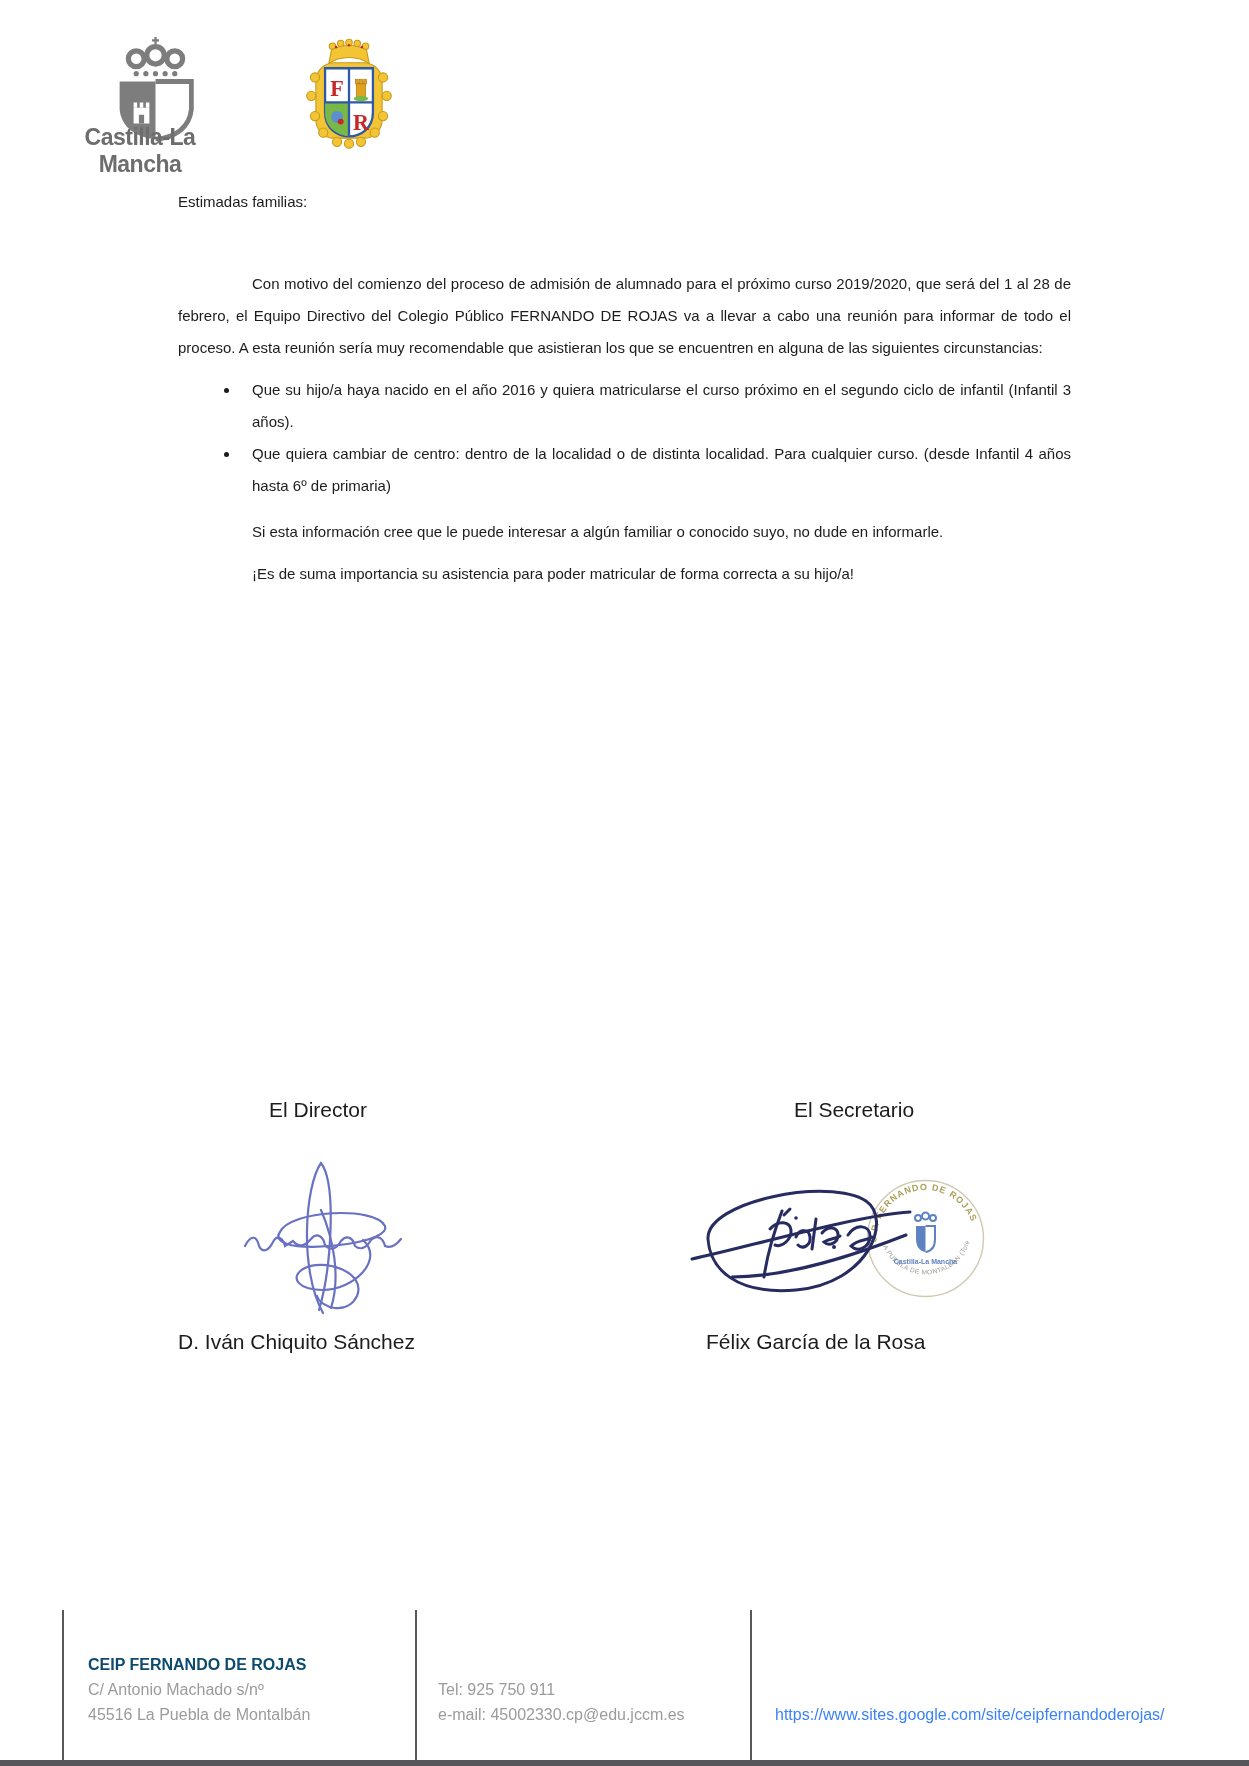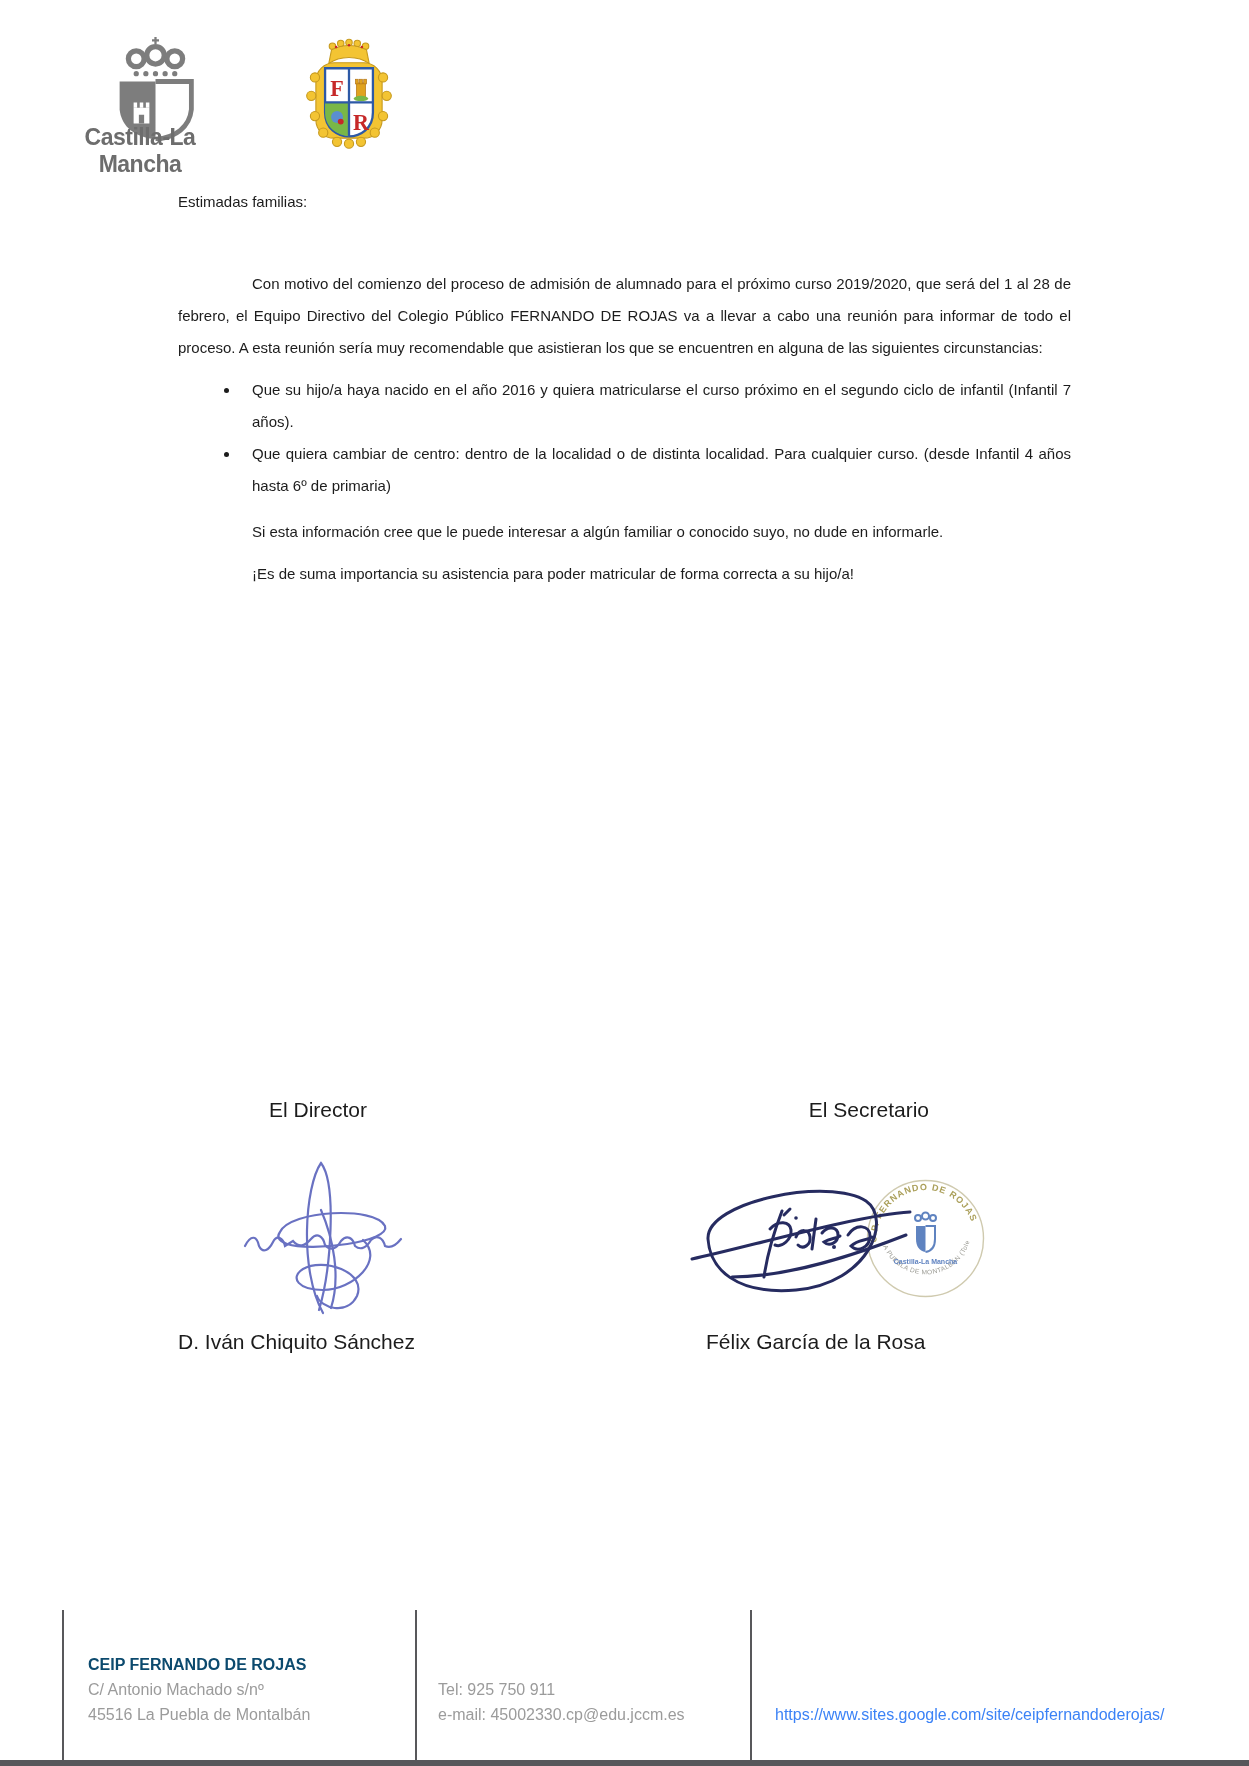--- a/index.html
+++ b/index.html
@@ -14,21 +14,21 @@
   .letter{position:absolute;left:178px;top:186px;width:893px;font-size:15px;line-height:32px;}
   .letter p{margin:0 0 10px 0;text-align:justify;}
   .letter .indent{text-indent:74px;}
   .salutation{margin:0 0 50px 0 !important;text-align:left !important;}
   .letter ul{margin:0 0 14px 0;padding:0 0 0 62px;list-style:disc outside;}
   .letter li{padding-left:12px;text-align:justify;margin:0;}
   .dateline{margin-top:100px !important;text-align:center !important;text-indent:0 !important;}
   
   .sig-role{position:absolute;font-size:21px;}
   .role-director{left:258px;top:1098px;width:120px;text-align:center;}
-  .role-secretary{left:779px;top:1098px;width:150px;text-align:right;}
+  .role-secretary{left:779px;top:1098px;width:150px;text-align:center;}
   .sig-name{position:absolute;font-size:21px;}
   .name-director{left:178px;top:1330px;}
   .name-secretary{left:706px;top:1330px;}
   .sig-director{position:absolute;left:235px;top:1158px;}
   .sig-secretary{position:absolute;left:688px;top:1173px;}
   .stamp{position:absolute;left:863px;top:1176px;opacity:.88;}
   
   .footer-divider{position:absolute;top:1610px;width:2px;height:156px;background:#58585b;}
   .fd1{left:62px;} .fd2{left:415px;} .fd3{left:750px;}
   .footer-col{position:absolute;font-size:16px;line-height:25px;color:#9b9b9b;}
@@ -113,21 +113,21 @@
     <ellipse cx="63" cy="65" rx="8" ry="3" fill="#79b747"></ellipse>
     <path d="M50,32 V106 M24,69 H76" stroke="#2d59a6" stroke-width="2.5" fill="none"></path>
     <text x="37" y="62" text-anchor="middle" font-family="Liberation Serif, serif" font-size="24" font-weight="bold" fill="#c62828">F</text>
     <text x="63" y="99" text-anchor="middle" font-family="Liberation Serif, serif" font-size="24" font-weight="bold" fill="#c62828">R</text>
   </svg>
 
   <div class="letter">
     <p class="salutation">Estimadas familias:</p>
     <p class="indent">Con motivo del comienzo del proceso de admisión de alumnado para el próximo curso 2019/2020, que será del 1 al 28 de febrero, el Equipo Directivo del Colegio Público FERNANDO DE ROJAS va a llevar a cabo una reunión para informar de todo el proceso. A esta reunión sería muy recomendable que asistieran los que se encuentren en alguna de las siguientes circunstancias:</p>
     <ul>
-      <li>Que su hijo/a haya nacido en el año 2016 y quiera matricularse el curso próximo en el segundo ciclo de infantil (Infantil 7 años).</li>
+      <li>Que su hijo/a haya nacido en el año 2016 y quiera matricularse el curso próximo en el segundo ciclo de infantil (Infantil 3 años).</li>
       <li>Que quiera cambiar de centro: dentro de la localidad o de distinta localidad. Para cualquier curso. (desde Infantil 4 años hasta 6º de primaria)</li>
     </ul>
     <p class="indent">Si esta información cree que le puede interesar a algún familiar o conocido suyo, no dude en informarle.</p>
     <p class="indent">¡Es de suma importancia su asistencia para poder matricular de forma correcta a su hijo/a!</p>
   </div>
 
   <div class="sig-role role-director">El Director</div>
   <div class="sig-role role-secretary">El Secretario</div>
 
   <svg class="sig-director" width="195" height="160" viewBox="0 0 195 160" aria-hidden="true">

